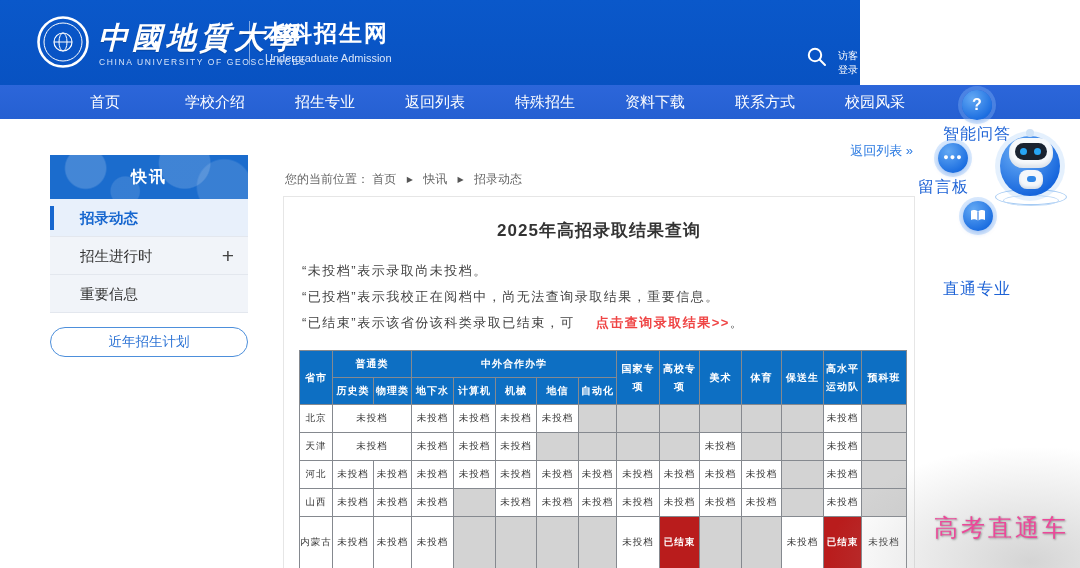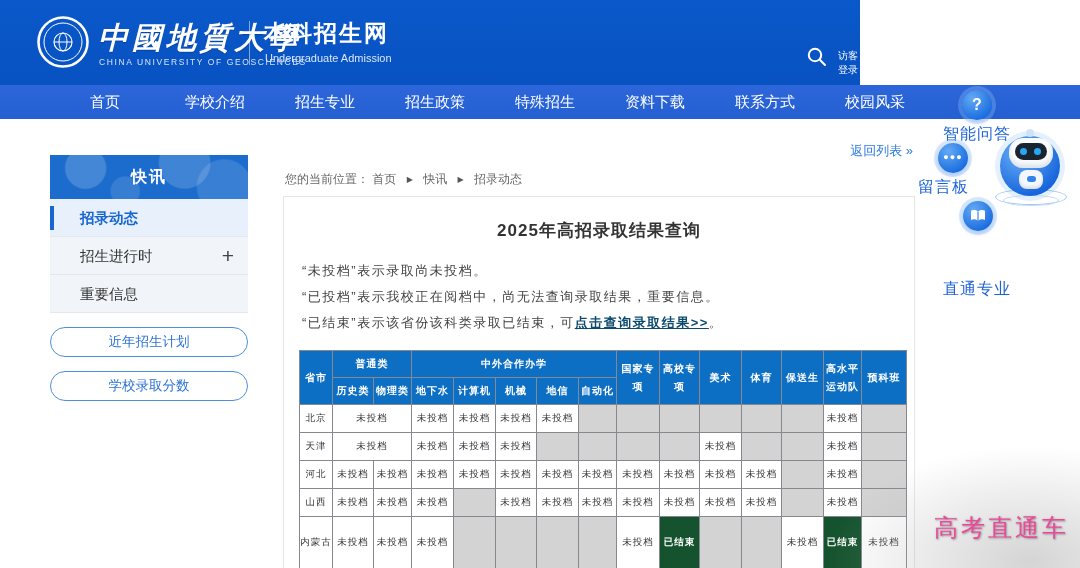--- a/index.html
+++ b/index.html
@@ -48,31 +48,31 @@
   .main { position:absolute; left:283px; top:140px; width:632px; }
   .back-link { position:absolute; right:2px; top:2px; color:#2e7ce2; font-size:13px; cursor:pointer; }
   .breadcrumb { position:absolute; left:2px; top:31px; font-size:12px; color:#666; }
   .breadcrumb .crumb { cursor:pointer; }
   .breadcrumb .arrow { font-size:8px; color:#555; margin:0 7px; vertical-align:1px; }
   .panel { position:absolute; left:0; top:56px; width:632px; height:380px; background:#fff;
     border:1px solid #e6e6e6; overflow:hidden; }
   .panel-title { margin-top:22px; text-align:center; font-size:17px; font-weight:bold; color:#333; letter-spacing:1px; }
   .notes { margin:16px 0 0 18px; }
   .note-line { font-size:13px; color:#444; line-height:26px; letter-spacing:1.5px; }
-  .note-link { color:#0c4a6e; font-weight:bold; text-decoration:underline; cursor:pointer; }
+  .note-link { color:#ef4444; font-weight:bold; cursor:pointer;margin-left:21px; }
 
   
   table.results { border-collapse:collapse; margin:14px 0 0 15px; table-layout:fixed; width:605px; }
   .results th, .results td { border:1px solid #85898f; text-align:center; vertical-align:middle; }
   .results th { background:#0d6fc3; color:#fff; font-size:10px; font-weight:bold;
     padding:4px 1px; line-height:1.8; letter-spacing:1px; }
   .results td { height:28px; font-size:9.5px; color:#333; letter-spacing:1px; background:#fff; }
   .results tr.tall td { height:52px; }
   .results td.gray { background:#d3d3d3; }
-  .results td.done { background:#14532d; color:#fff; font-weight:bold; cursor:pointer; }
+  .results td.done { background:#b91c1c; color:#fff; font-weight:bold; cursor:pointer; }
 
   
   .float-circle { position:absolute; width:30px; height:30px; border-radius:50%;
     background:radial-gradient(circle at 35% 28%, #63a9f4, #1b6de0 75%);
     box-shadow:0 0 0 4px rgba(140,190,248,.35), 0 2px 5px rgba(30,90,200,.35);
     display:flex; align-items:center; justify-content:center; color:#fff; cursor:pointer; }
   .float-label { position:absolute; width:70px; font-size:16px; font-weight:normal;
     color:#1e63d6; letter-spacing:1px; }
   .q-mark { font-size:16px; font-weight:bold; }
   .dots { font-size:9px; letter-spacing:1px; margin-top:-2px; }
@@ -122,21 +122,21 @@
       <circle cx="9" cy="9" r="6.2" fill="none" stroke="#fff" stroke-width="2"></circle>
       <line x1="13.8" y1="13.8" x2="19" y2="19" stroke="#fff" stroke-width="2" stroke-linecap="round"></line>
     </svg>
     <div class="visitor-login">访客登录</div>
   </div>
 
   <div class="nav-bar">
     <div class="nav-item">首页</div>
     <div class="nav-item">学校介绍</div>
     <div class="nav-item">招生专业</div>
-    <div class="nav-item">招生政策</div>
+    <div class="nav-item">返回列表</div>
     <div class="nav-item">特殊招生</div>
     <div class="nav-item">资料下载</div>
     <div class="nav-item">联系方式</div>
     <div class="nav-item">校园风采</div>
   </div>
 
   <div class="sidebar">
     <div class="side-head">快讯</div>
     <div class="side-menu">
       <div class="side-item active">
@@ -145,21 +145,20 @@
       </div>
       <div class="side-item">
         <span>招生进行时</span>
         <span class="plus">+</span>
       </div>
       <div class="side-item">
         <span>重要信息</span>
       </div>
     </div>
     <div class="pill-btn">近年招生计划</div>
-    <div class="pill-btn">学校录取分数</div>
   </div>
 
   <div class="main">
     <div class="back-link">返回列表 »</div>
     <div class="breadcrumb">
       <span>您的当前位置：</span>
       <span class="crumb">首页</span>
       <span class="arrow">▶</span>
       <span class="crumb">快讯</span>
       <span class="arrow">▶</span>

